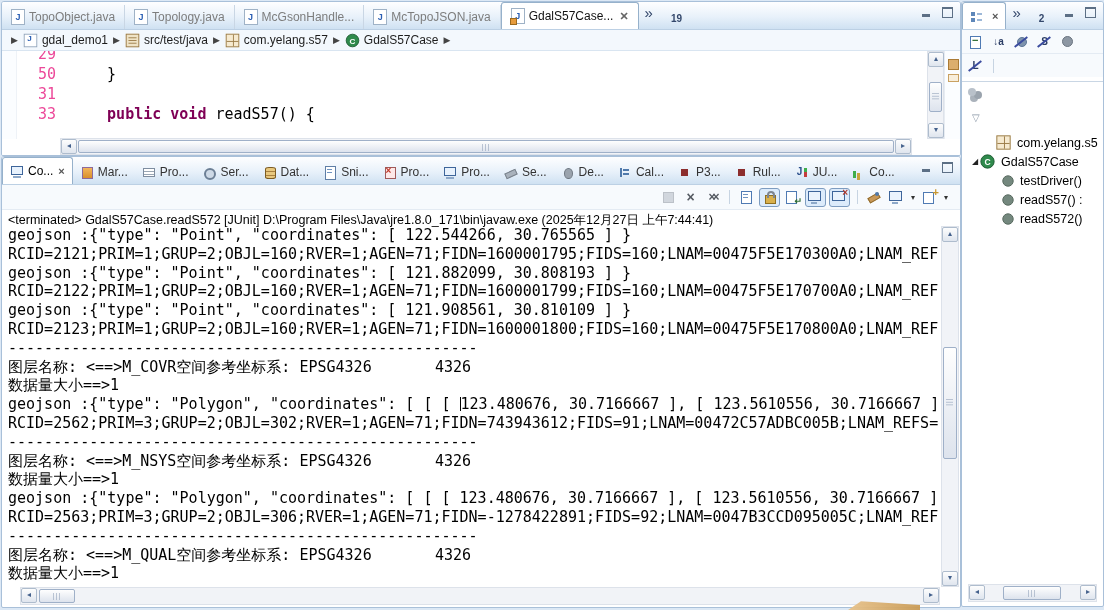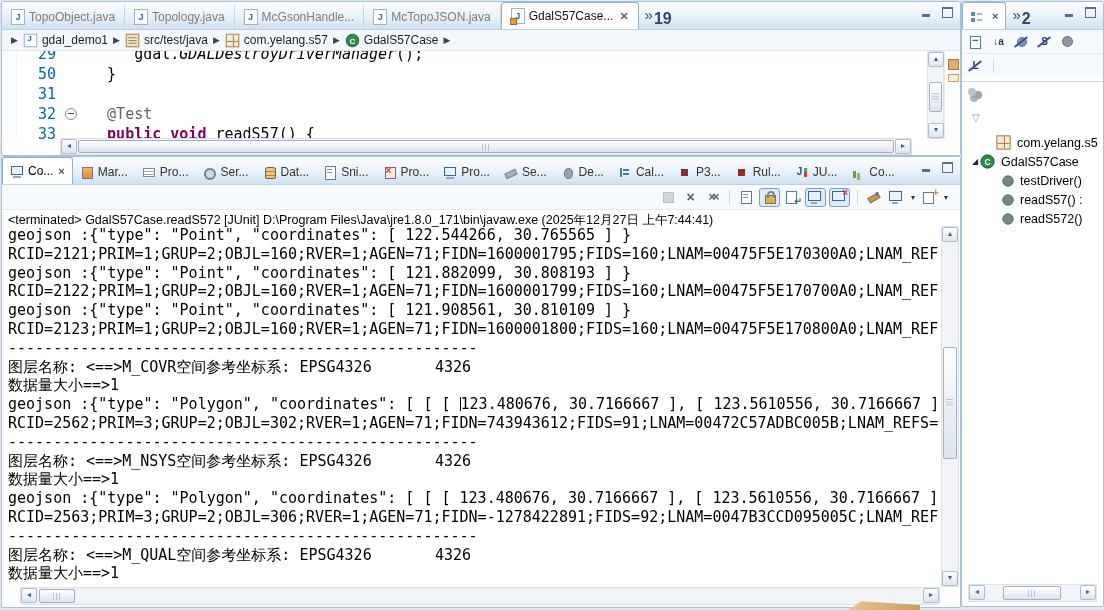--- a/index.html
+++ b/index.html
@@ -9,21 +9,21 @@
   #console-stack{left:1px;top:156px;width:958px;height:450px}
   #right-stack{left:961px;top:1px;width:141px;height:604px}
 
   
   .tabbar{display:flex;align-items:flex-end;height:27px;background:linear-gradient(#fefeff,#e8f1fa 55%,#cfe1f2);border-bottom:1px solid #bcd0e4;position:relative}
   .tabs{display:flex;align-items:flex-end;height:100%;overflow:hidden}
   .etab{display:inline-flex;align-items:center;height:24px;padding:0 9px;font-size:12px;color:#7d7d7d;border-right:1px solid #c9d6e4;white-space:nowrap;cursor:default}
   .etab.active{background:#fff;color:#111;border:1px solid #96b1cb;border-bottom:1px solid #fff;border-radius:3px 3px 0 0;height:26px;margin-bottom:-1px}
   .etab .close{margin-left:6px;color:#666;font-size:11px;font-weight:bold}
   .chev{font-size:15px;color:#33476b;margin:0 4px 4px 6px;line-height:12px}
-  .chev b{font-size:16px;font-weight:bold;vertical-align:-4px;margin-left:1px}
+  .chev b{font-size:10px;font-weight:bold;vertical-align:-4px;margin-left:18px}
   .tab-extras{display:flex;align-items:flex-end}
   .winbtns{position:absolute;right:6px;top:5px;display:flex;gap:8px}
   .wbtn{width:13px;height:11px;position:relative;display:inline-block}
   .wbtn.min::after{content:"";position:absolute;left:2px;bottom:1px;width:8px;height:3px;background:#5c6f85}
   .wbtn.max::after{content:"";position:absolute;left:1px;top:0;width:9px;height:8px;border:1px solid #5c6f85;border-top:2px solid #5c6f85}
 
   
   .vicon{width:14px;height:13px;margin-right:4px;position:relative;flex:none;display:inline-block}
   .jficon{width:12px;height:14px;margin-right:4px;position:relative;flex:none;background:#fff;border:1px solid #9fb2c6;display:inline-flex;align-items:center;justify-content:center;font-size:9px;font-weight:bold;color:#2b5fb4}
   .jficon::before{content:"J"}
@@ -63,21 +63,21 @@
   
   .breadcrumb{display:flex;align-items:center;height:20px;background:#f3f8fd;border-bottom:1px solid #d9e5f1;padding-left:4px;font-size:12px;color:#1d1d1d}
   .breadcrumb .sep{color:#444;font-size:9px;margin:0 5px}
   .breadcrumb .bicon{margin-right:4px;transform:scale(.9)}
 
   
   .code-wrap{position:absolute;left:0;right:0;top:49px;bottom:0;background:#fff;overflow:hidden}
   .ruler-left{position:absolute;left:0;top:0;bottom:16px;width:14px;background:#fbfdff;border-right:1px solid #eef2f7}
   #code-lines{position:absolute;left:14px;top:-7px;right:50px;font-family:"DejaVu Sans Mono",monospace;font-size:15px;line-height:20px}
   .cline{height:20px;white-space:pre;display:flex;align-items:center}
-  .lnum{display:inline-block;width:40px;text-align:right;color:#0369a1;padding-right:8px;flex:none}
+  .lnum{display:inline-block;width:40px;text-align:right;color:#ec4899;padding-right:8px;flex:none}
   .foldc{display:inline-block;width:16px;flex:none;position:relative}
   .foldmark{position:absolute;left:1px;top:50%;margin-top:-6px;width:10px;height:10px;border:1px solid #8a8a8a;border-radius:50%;background:#fff}
   .foldmark::after{content:"";position:absolute;left:2px;top:4px;width:6px;height:1px;background:#555}
   .seg-plain{color:#000}
   .seg-static{color:#000;font-style:italic}
   .seg-annotation{color:#646464}
   .seg-keyword{color:#7f0055;font-weight:bold}
   .seg-method{color:#000}
 
   
@@ -207,24 +207,23 @@
       <span class="bicon ic-pkg"></span>
       <span class="blabel">com.yelang.s57</span>
       <span class="sep">▶</span>
       <span class="bicon ic-cls"></span>
       <span class="blabel">GdalS57Case</span>
       <span class="sep">▶</span>
     </div>
   <div class="code-wrap">
     <div class="ruler-left"></div>
     <div id="code-lines">
-        <div class="cline"><span class="lnum">29</span><span class="foldc"></span><span class="codetext" style="white-space: pre;"><span class="seg-plain">      </span><span class="seg-plain">gdal.</span><span class="seg-static">GDALDestroyDriverManager</span><span class="seg-plain">();</span></span></div>
+        <div class="cline"><span class="lnum">29</span><span class="foldc"></span></div>
         <div class="cline"><span class="lnum">50</span><span class="foldc"></span><span class="codetext" style="white-space: pre;"><span class="seg-plain">   </span><span class="seg-plain">}</span></span></div>
         <div class="cline"><span class="lnum">31</span><span class="foldc"></span><span class="codetext" style="white-space: pre;"></span></div>
-        <div class="cline"><span class="lnum">32</span><span class="foldc"><span class="foldmark"></span></span><span class="codetext" style="white-space: pre;"><span class="seg-plain">   </span><span class="seg-annotation">@Test</span></span></div>
         <div class="cline"><span class="lnum">33</span><span class="foldc"></span><span class="codetext" style="white-space: pre;"><span class="seg-plain">   </span><span class="seg-keyword">public void </span><span class="seg-method">readS57</span><span class="seg-plain">() {</span></span></div>
       </div>
     <div class="ruler-right">
       <div class="amark1"></div>
       <div class="amark2"></div>
     </div>
     <div class="sb" id="ed-vsb">
       <span class="sb-btn" style="left:0;top:0">▴</span>
       <span class="sb-thumb vert" style="left:1px;right:1px;top:30px;height:28px"></span>
       <span class="sb-btn" style="left:0;bottom:0">▾</span>

